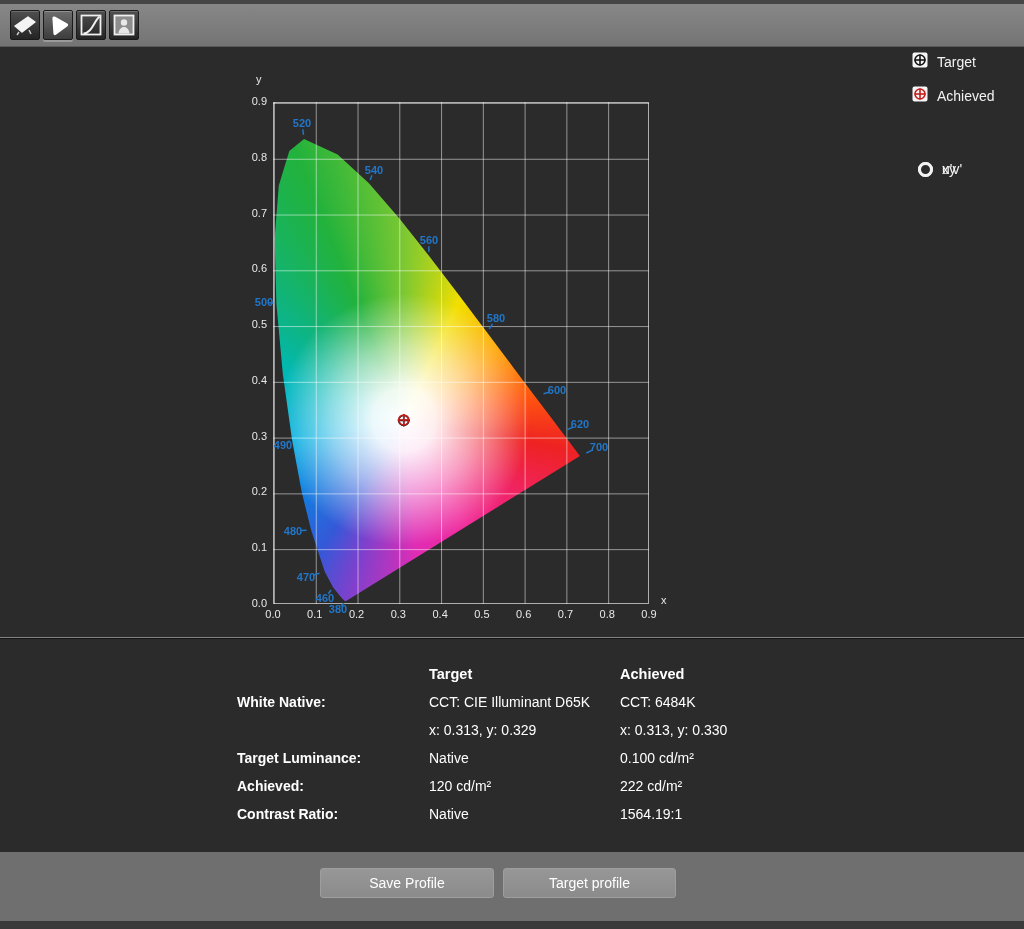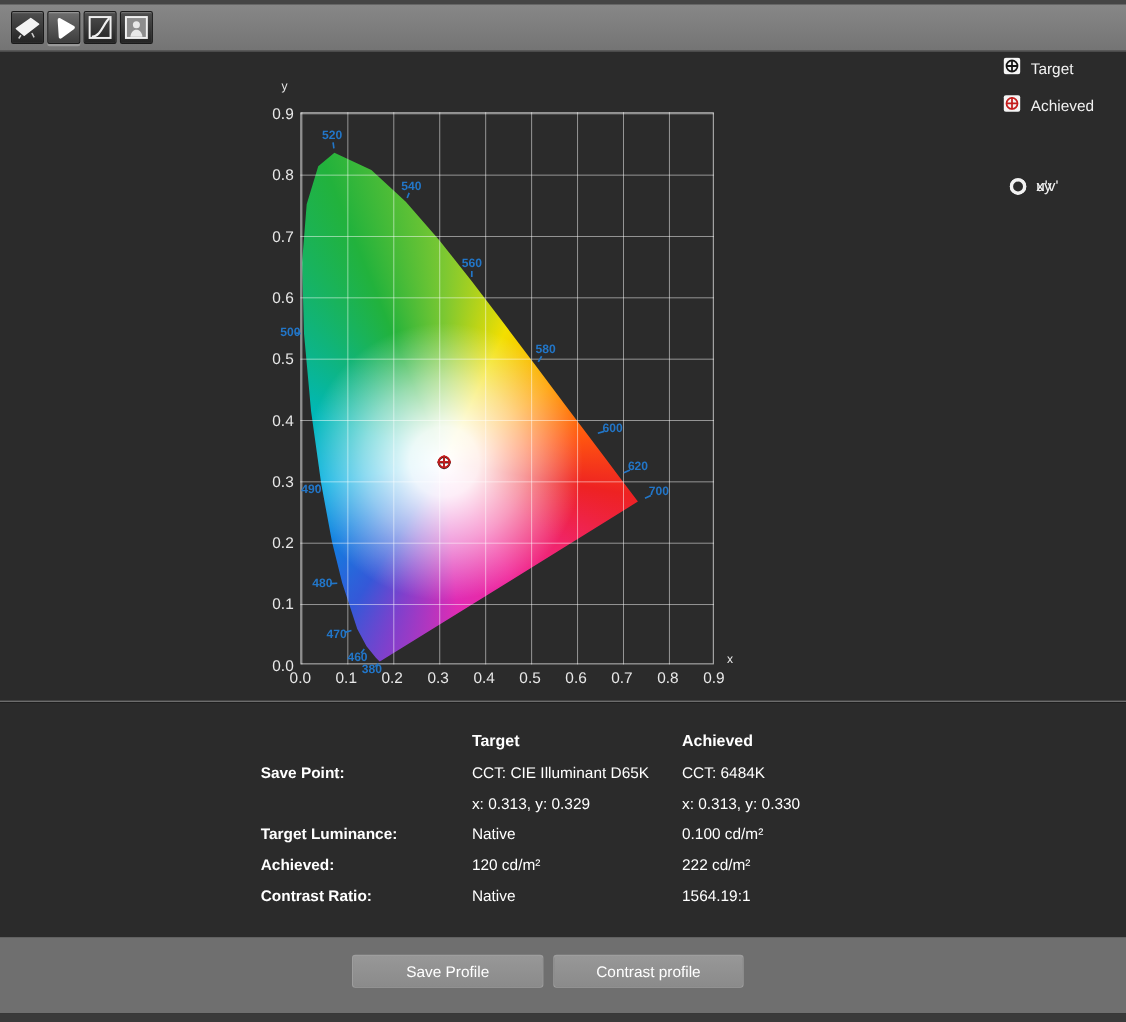--- a/index.html
+++ b/index.html
@@ -45,21 +45,21 @@
   }
   .plot-grid {
     position:absolute; inset:0;
     border:1px solid rgba(255,255,255,.62);
     background-image:
       linear-gradient(to right, rgba(255,255,255,.5) 1px, transparent 1px),
       linear-gradient(to bottom, rgba(255,255,255,.5) 1px, transparent 1px);
     background-size:41.778px 55.778px;
   }
   .axis-title { position:absolute; color:#e8e8e8; font-size:11px; }
-  .tick-label { position:absolute; color:#e8e8e8; font-size:14px; }
+  .tick-label { position:absolute; color:#e8e8e8; font-size:11px; }
   .y-ticks .tick-label { width:37px; text-align:right; }
   .x-ticks .tick-label { width:30px; text-align:center; }
   .wl-layer { position:absolute; left:230px; top:85px; width:470px; height:545px; pointer-events:none; }
   .wl-layer text { font-family:"Liberation Sans",sans-serif; font-size:11px; font-weight:bold; }
   
   .legend-row { position:absolute; display:flex; align-items:center; gap:9px; color:#f2f2f2; font-size:14px; }
   .lg-icon { display:block; }
   .radio {
     position:relative; width:15px; height:15px; border:3px solid #f2f2f2; border-radius:50%;
     background:#2b2b2b; cursor:pointer; flex:none;
@@ -230,21 +230,21 @@
   <span>u'v'</span>
 </div>
 
 <div class="separator"></div>
 
 <div class="results">
   <span></span>
   <span class="hdr">Target</span>
   <span class="hdr">Achieved</span>
 
-  <span class="lbl">Save Point:</span>
+  <span class="lbl">White Native:</span>
   <span>CCT: CIE Illuminant D65K</span>
   <span>CCT: 6484K</span>
 
   <span class="lbl"></span>
   <span>x: 0.313, y: 0.329</span>
   <span>x: 0.313, y: 0.330</span>
 
   <span class="lbl">Target Luminance:</span>
   <span>Native</span>
   <span>0.100 cd/m²</span>
@@ -253,15 +253,15 @@
   <span>120 cd/m²</span>
   <span>222 cd/m²</span>
 
   <span class="lbl">Contrast Ratio:</span>
   <span>Native</span>
   <span>1564.19:1</span>
 </div>
 
 <div class="footer">
   <button class="footer-btn" style="left:320px; width:174px;">Save Profile</button>
-  <button class="footer-btn" style="left:503px; width:173px;">Contrast profile</button>
+  <button class="footer-btn" style="left:503px; width:173px;">Target profile</button>
 </div>
 <div class="bottom-edge"></div>
 
 </body></html>

